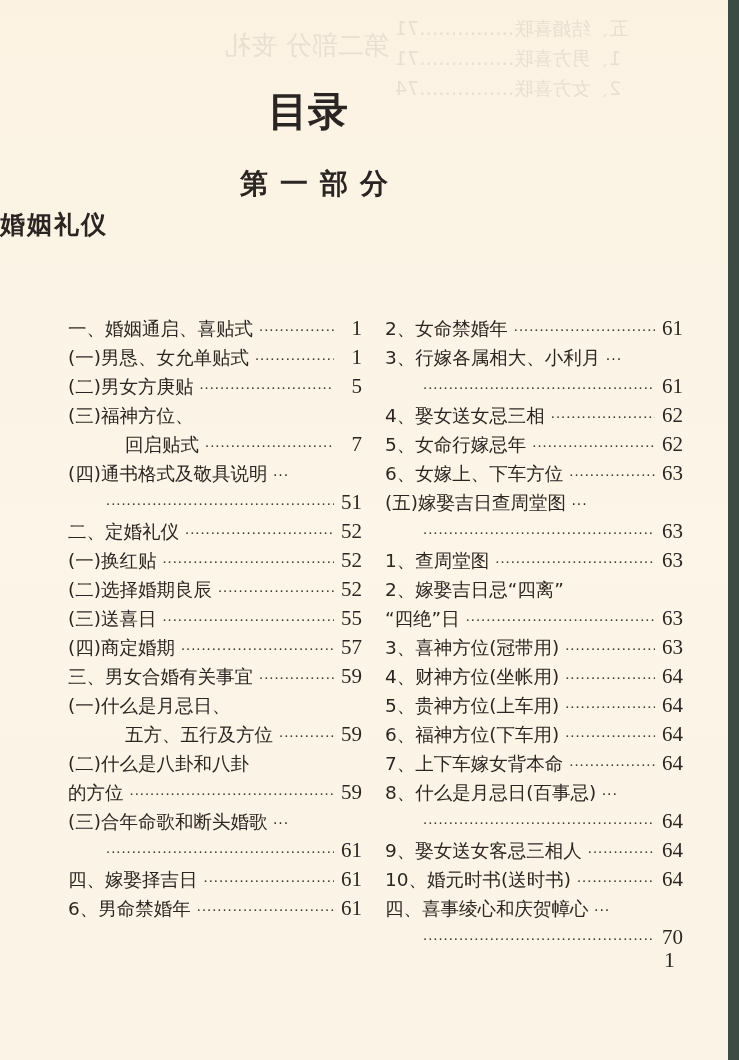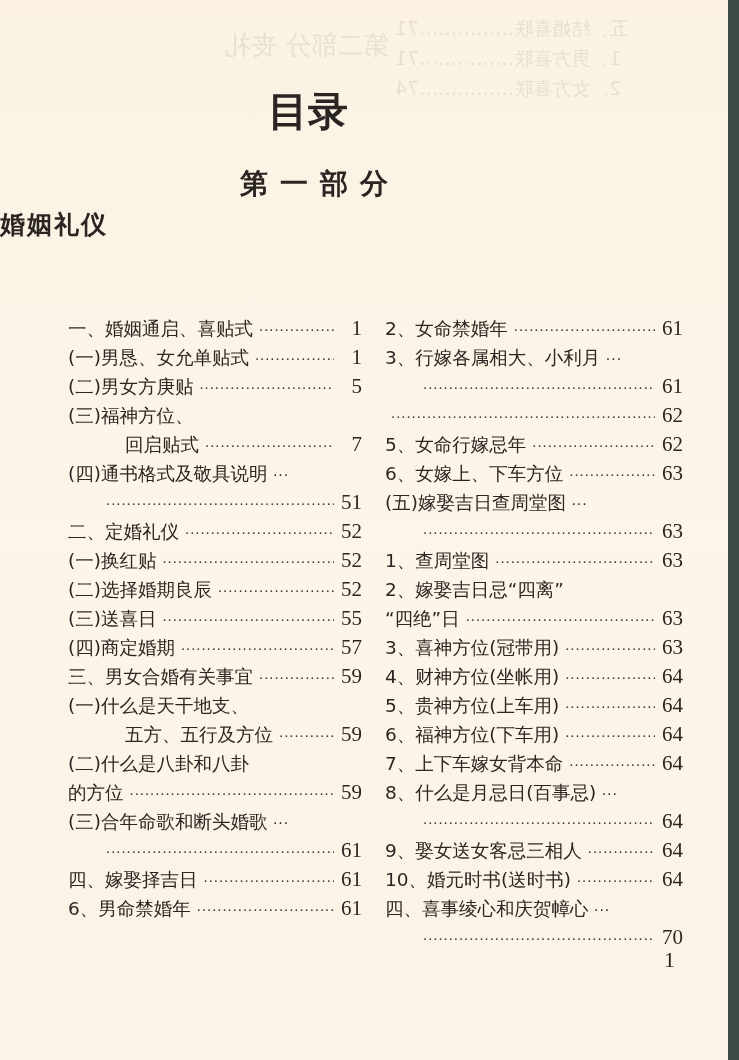--- a/index.html
+++ b/index.html
@@ -134,21 +134,21 @@
         <span class="t">(四)商定婚期</span>
         <span class="dots"></span>
         <span class="pg">57</span>
       </div>
       <div class="row">
         <span class="t">三、男女合婚有关事宜</span>
         <span class="dots"></span>
         <span class="pg">59</span>
       </div>
       <div class="row nofill">
-        <span class="t">(一)什么是天干地支、</span>
+        <span class="t">(一)什么是月忌日、</span>
       </div>
       <div class="row indent">
         <span class="t">五方、五行及方位</span>
         <span class="dots"></span>
         <span class="pg">59</span>
       </div>
       <div class="row nofill">
         <span class="t">(二)什么是八卦和八卦</span>
       </div>
       <div class="row">
@@ -183,20 +183,21 @@
       </div>
       <div class="row trail">
         <span class="t">3、行嫁各属相大、小利月</span>
       </div>
       <div class="row cont">
         <span class="t"></span>
         <span class="dots"></span>
         <span class="pg">61</span>
       </div>
       <div class="row">
+        <span class="t">4、娶女送女忌三相</span>
         <span class="dots"></span>
         <span class="pg">62</span>
       </div>
       <div class="row">
         <span class="t">5、女命行嫁忌年</span>
         <span class="dots"></span>
         <span class="pg">62</span>
       </div>
       <div class="row">
         <span class="t">6、女嫁上、下车方位</span>

